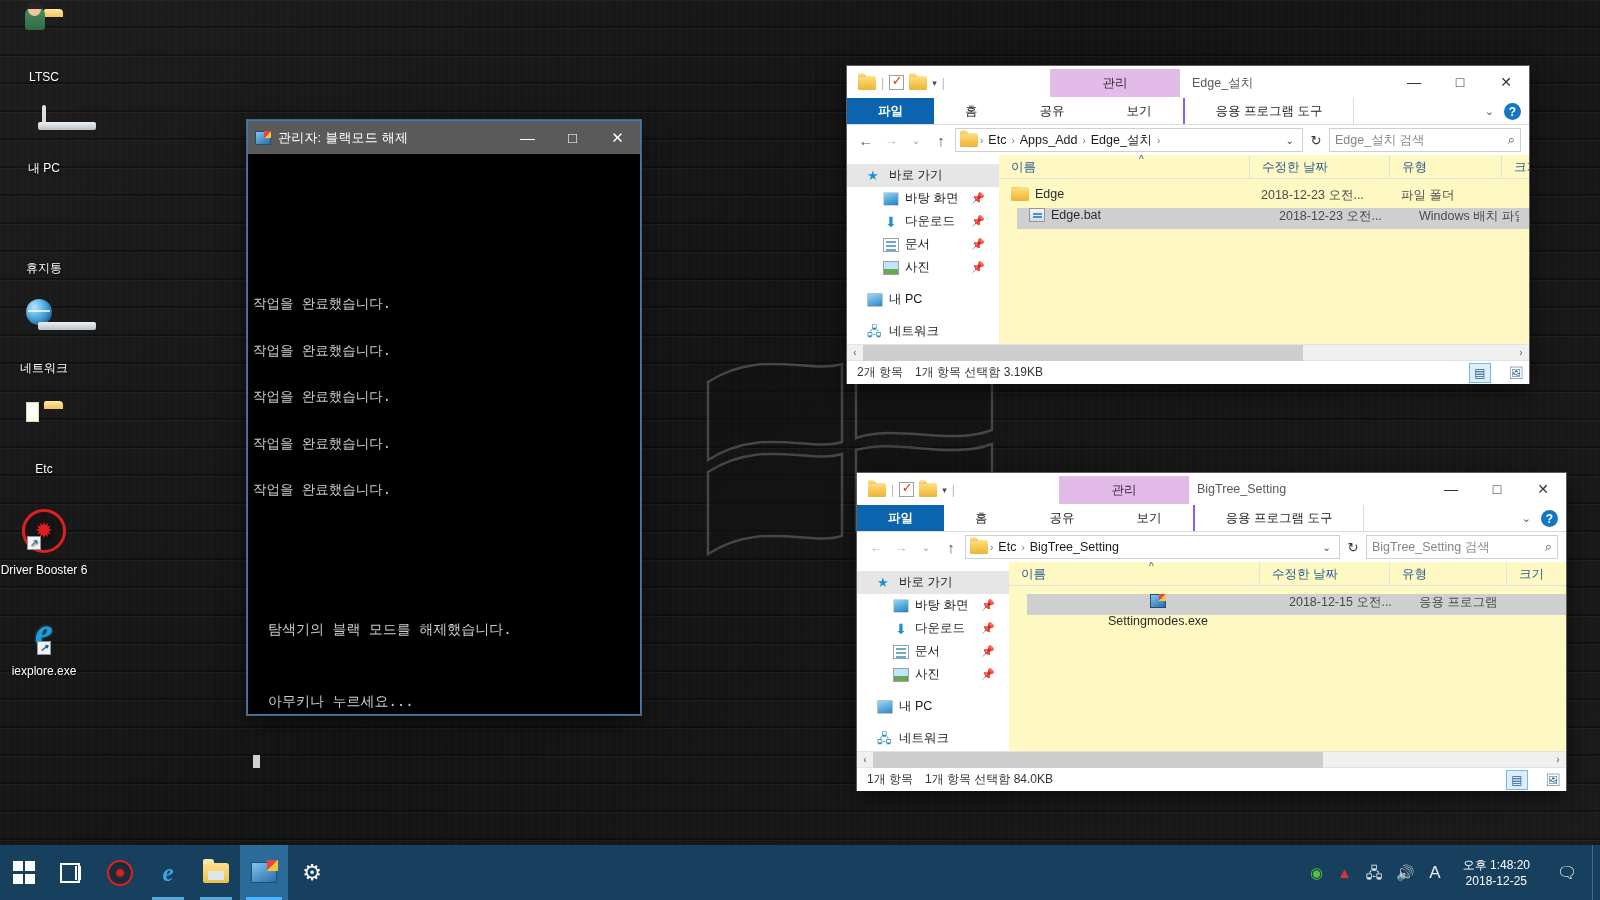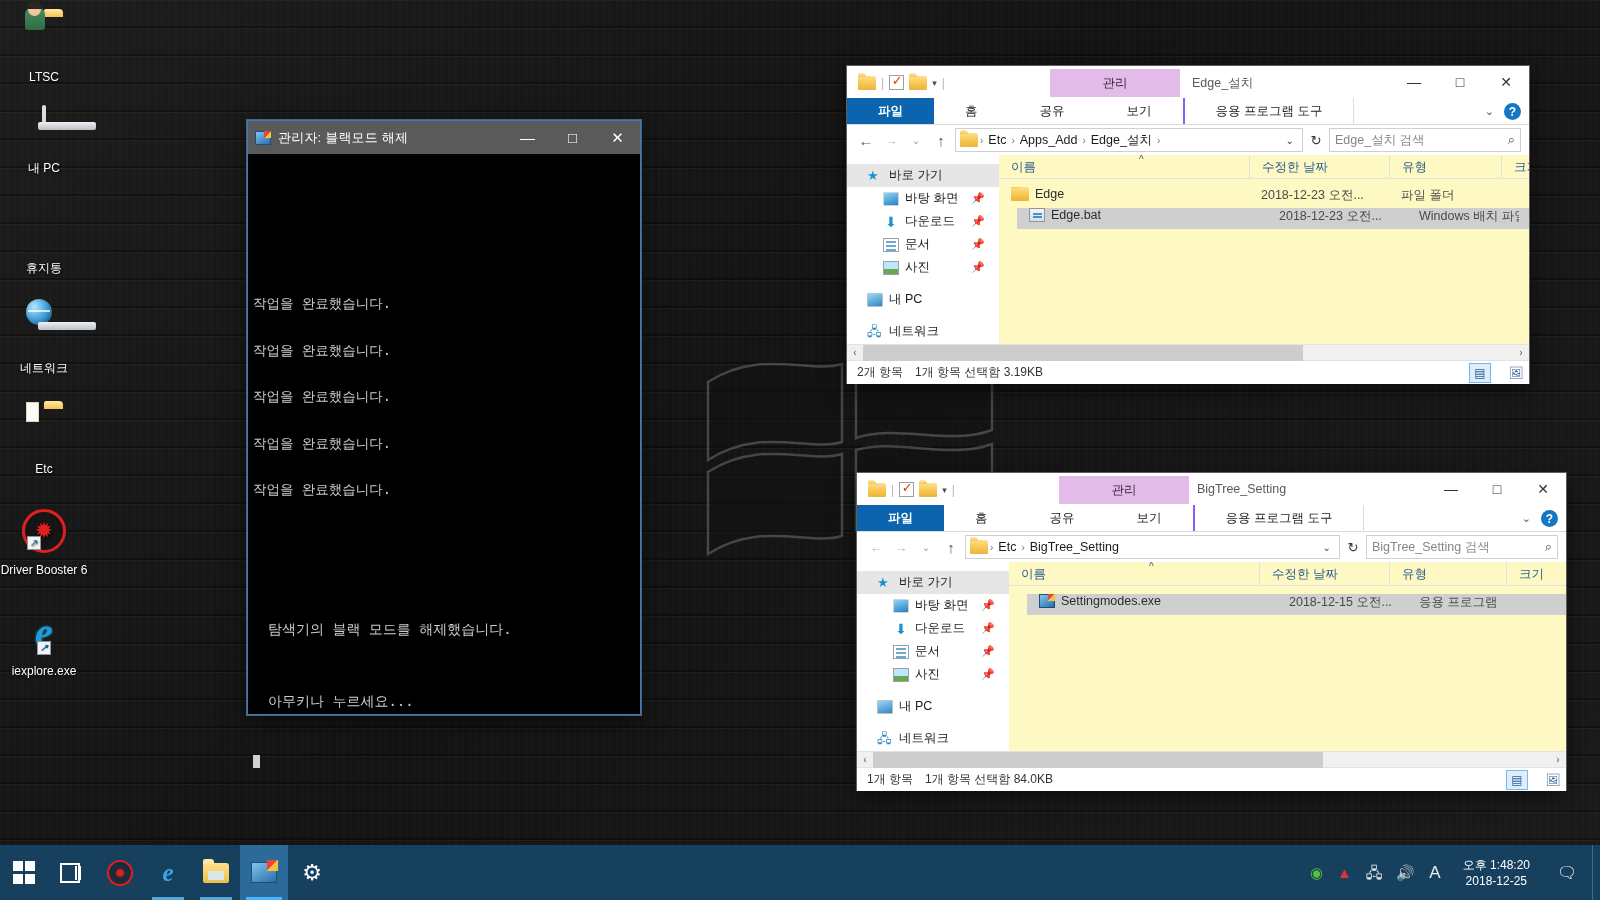--- a/index.html
+++ b/index.html
@@ -636,21 +636,21 @@
       <div class="listpane">
         <div class="colhdr">
           <div class="c" style="width:250px;">이름</div>
           <div class="c" style="width:130px;">수정한 날짜</div>
           <div class="c" style="width:117px;">유형</div>
           <div class="c" style="width:60px;">크기</div>
           <span class="sortmark" style="left:140px;">^</span>
         </div>
 
         <div class="frow sel" style="margin-top:8px;">
-          <div class="c" style="width:250px;">
+          <div class="c" style="width:250px;flex-direction:column;">
             <span class="ficon exe"></span>
             <span>Settingmodes.exe</span>
           </div>
           <div class="c date" style="width:130px;">2018-12-15 오전...</div>
           <div class="c type" style="width:117px;">응용 프로그램</div>
           <div class="c" style="width:60px;"></div>
         </div>
       </div>
     </div>
 

